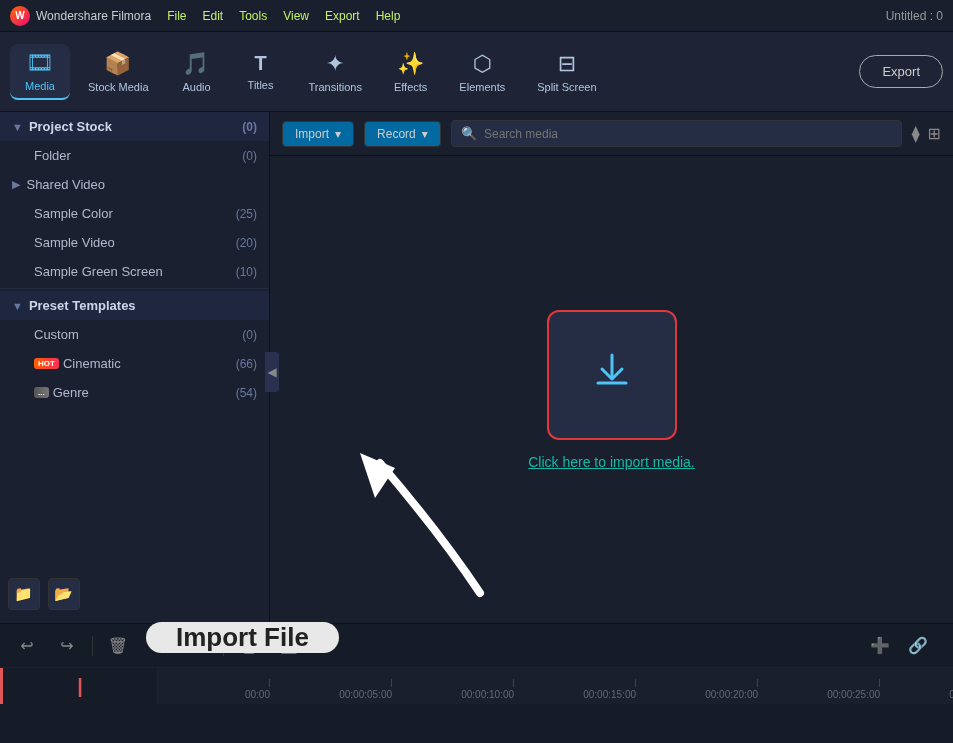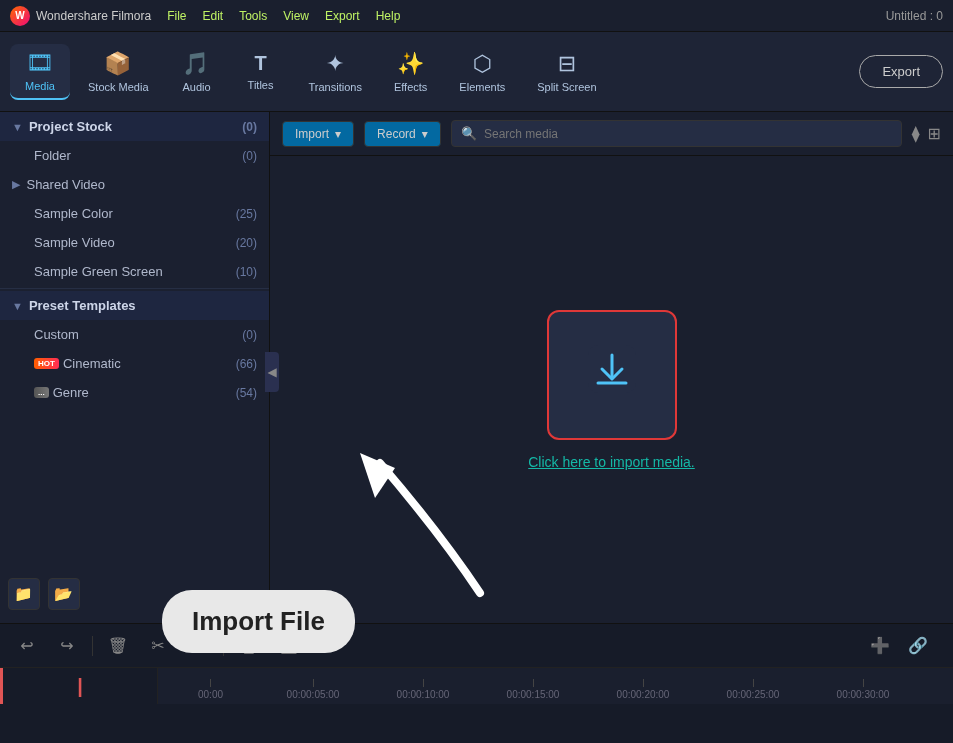--- a/index.html
+++ b/index.html
@@ -240,24 +240,24 @@
     }
     .drop-link {
       color: #14b8a6;
       text-decoration: underline;
       cursor: pointer;
       font-size: 14px;
     }
     .import-file-label {
       position: absolute;
       bottom: 90px;
-      left: 162px;
+      left: 146px;
       background: #e8e8e8;
       border-radius: 30px;
-      padding: 16px 30px;
+      padding: 0 30px;
       font-size: 26px;
       font-weight: 900;
       color: #222;
       pointer-events: none;
     }
 
     
     .timeline {
       height: 120px;
       background: #161b28;
@@ -300,22 +300,23 @@
     .ruler-track {
       display: flex;
       align-items: flex-end;
       width: 100%;
       padding-left: 160px;
       gap: 0;
     }
     .ruler-mark {
       display: flex;
       flex-direction: column;
-      align-items: center;
+      align-items: flex-end;
       flex-shrink: 0;
+      margin-left: 12px;
     }
     .ruler-mark .tick { width: 1px; height: 8px; background: #444; }
     .ruler-mark .time-label { font-size: 10px; color: #667; margin-top: 2px; white-space: nowrap; }
     .timeline-extra-btns {
       display: flex;
       gap: 8px;
       padding: 0 8px;
       align-items: center;
     }
 

